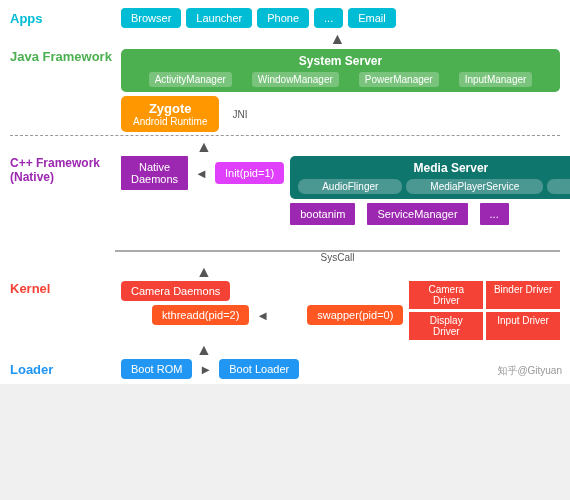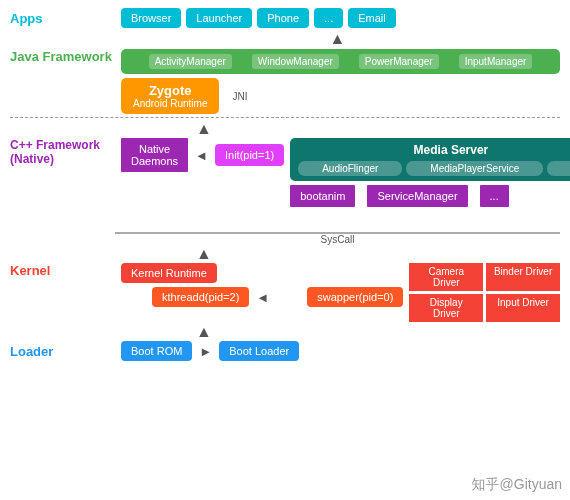--- a/index.html
+++ b/index.html
@@ -6,21 +6,21 @@
     body {
       width: 570px;
       height: 500px;
       background: #f0f0f0;
       font-family: Arial, sans-serif;
       font-size: 11px;
       overflow: hidden;
     }
     .diagram {
       width: 570px;
-      height: 500px;
+      height: 384px;
       background: white;
       position: relative;
       padding: 8px 10px;
     }
 
     
     .apps-row {
       display: flex;
       gap: 5px;
       align-items: center;
@@ -186,21 +186,21 @@
       border-top: 2px solid #aaa;
       margin: 2px 0;
     }
 
     
     .watermark {
       position: absolute;
       bottom: 6px;
       right: 8px;
       color: #999;
-      font-size: 14px;
+      font-size: 10px;
     }
 
     .row-block {
       display: flex;
       align-items: center;
       gap: 6px;
     }
 
     .label-col {
       width: 105px;
@@ -254,20 +254,21 @@
   <div style="display:flex; margin-bottom:2px;">
     <div style="width:105px;"></div>
     <div class="v-arrow" style="flex:1; text-align:center;">▲</div>
   </div>
 
   <div class="row-block" style="margin-bottom:2px; align-items:flex-start;">
     <div class="label-col java" style="color:#4caf50; font-size:13px;">Java Framework</div>
     <div class="content-col">
 
       <div class="system-server-wrapper" style="margin-bottom:4px;">
+        <div class="system-server-title">System Server</div>
         <div class="system-server-items">
           <div class="ss-box">ActivityManager</div>
           <div class="ss-box">WindowManager</div>
           <div class="ss-box">PowerManager</div>
           <div class="ss-box">InputManager</div>
         </div>
       </div>
 
       <div style="display:flex; align-items:center; gap:8px;">
         <div class="zygote-wrapper">
@@ -334,21 +335,21 @@
     <div class="v-arrow" style="flex:0.4; text-align:center;">▲</div>
     <div style="flex:0.6;"></div>
   </div>
 
   <div class="row-block" style="margin-bottom:2px; align-items:flex-start;">
     <div class="label-col kernel" style="color:#f44336;">Kernel</div>
     <div class="content-col two-col">
 
       <div class="left-col">
         <div style="margin-bottom:4px;">
-          <div class="kernel-box-red" style="display:inline-block;">Kernel Runtime</div>
+          <div class="kernel-box-red" style="display:inline-block;">Camera Daemons</div>
         </div>
         <div class="native-row">
           <div class="kernel-box-orange">kthreadd(pid=2)</div>
           <span class="h-arrow">◄</span>
           <div class="kernel-box-orange">swapper(pid=0)</div>
         </div>
       </div>
 
       <div class="right-col">
         <div class="kernel-driver-grid">

